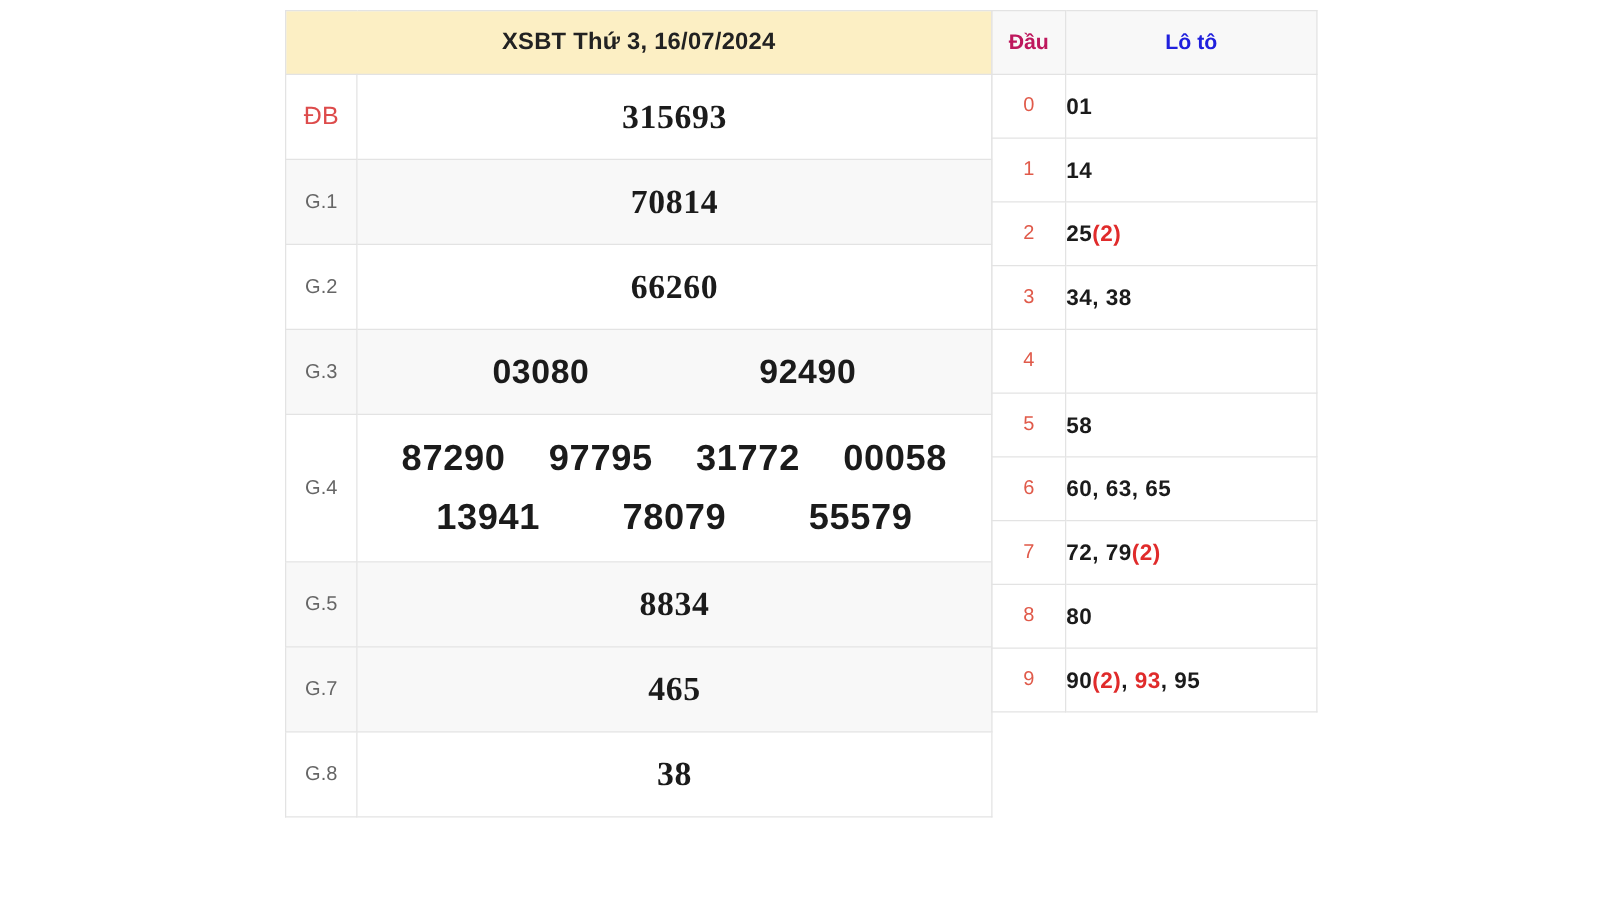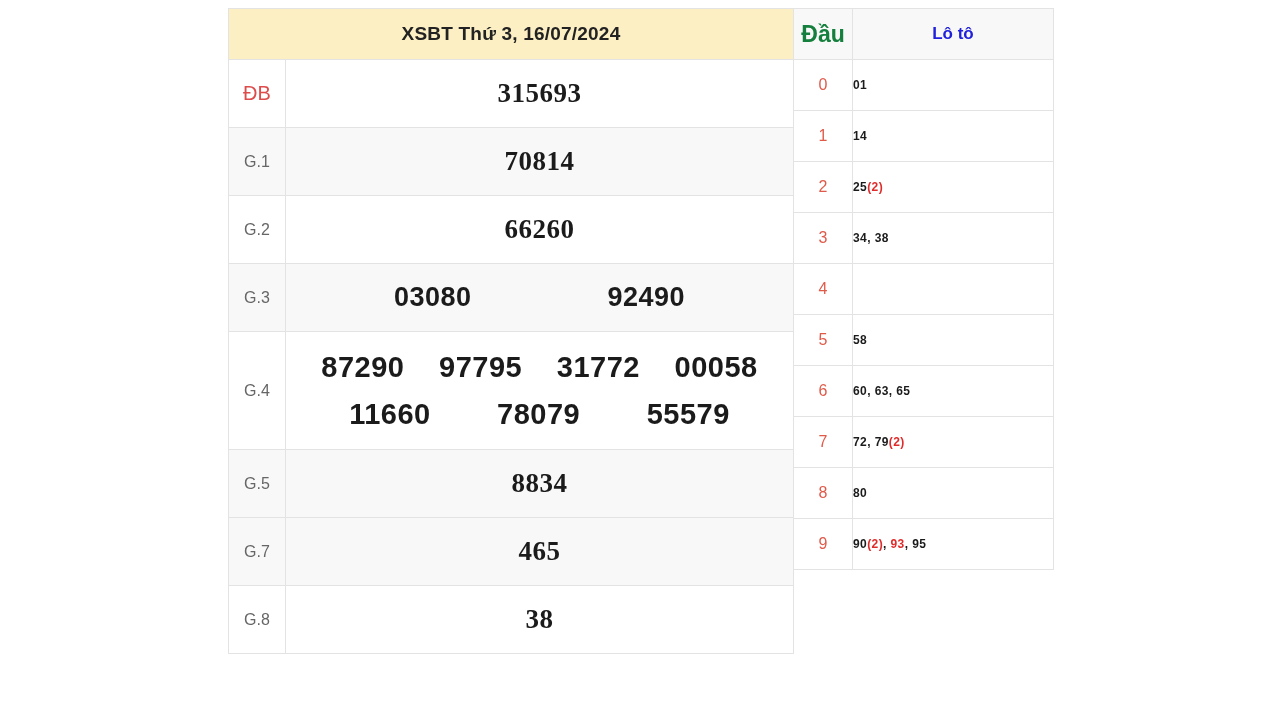--- a/index.html
+++ b/index.html
@@ -110,39 +110,39 @@
     padding: 0;
     vertical-align: middle;
   }
   .loto-head-row th {
     background: #f8f8f8;
     height: 50px;
   }
   .loto-head-dau {
     width: 59px;
     text-align: center;
-    font-size: 23px;
-    font-weight: bold;
-    color: #15803d;
+    font-size: 17px;
+    font-weight: bold;
+    color: #be185d;
   }
   .loto-head-lo {
     text-align: center;
     font-size: 17px;
     font-weight: bold;
     color: #2020dd;
   }
   .loto-row td { height: 50px; background: #ffffff; }
   .dau-cell {
     text-align: center;
     font-size: 16px;
     color: #e05a4a;
   }
   .lo-cell {
     padding-left: 14px;
-    font-size: 12px;
+    font-size: 18px;
     font-weight: bold;
     color: #1b1b1b;
     letter-spacing: 0.4px;
     margin-left: 30px;
   }
   .lo-cell .cnt { color: #e02b2b; font-weight: bold; }
   .lo-cell .hot { color: #e02b2b; font-weight: bold; }
   .lo-cell .sep { color: #1b1b1b; font-weight: bold; }
 </style>
 </head>
@@ -203,21 +203,21 @@
         <td class="lbl-col">G.4</td>
         <td class="val-col">
           <div class="g4-wrap">
             <div class="nums g4row r1">
               <span>87290</span>
               <span>97795</span>
               <span>31772</span>
               <span>00058</span>
             </div>
             <div class="nums g4row r2">
-              <span>11660</span>
+              <span>13941</span>
               <span>78079</span>
               <span>55579</span>
             </div>
           </div>
         </td>
       </tr>
 
       <tr class="row-alt r-std">
         <td class="lbl-col">G.5</td>
         <td class="val-col">

